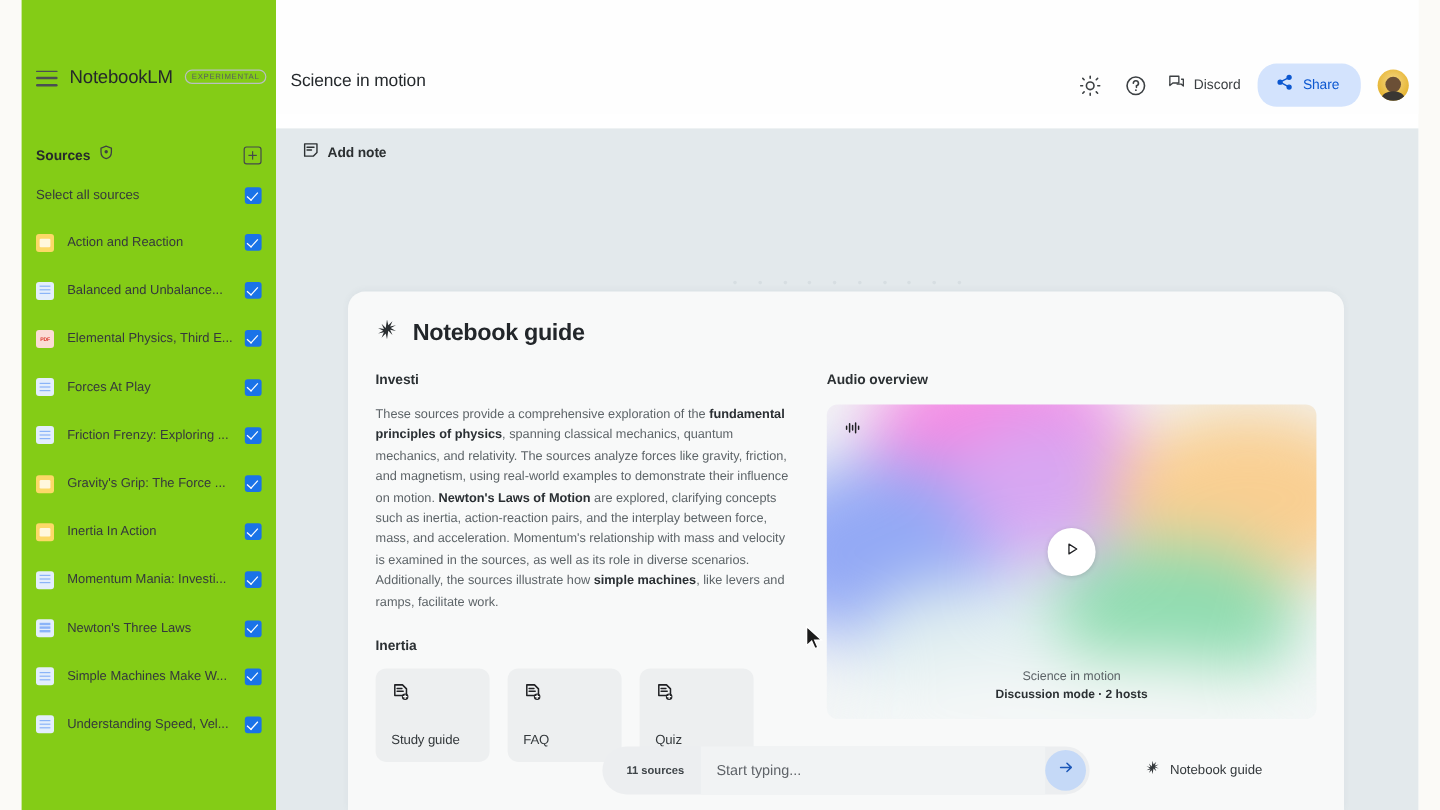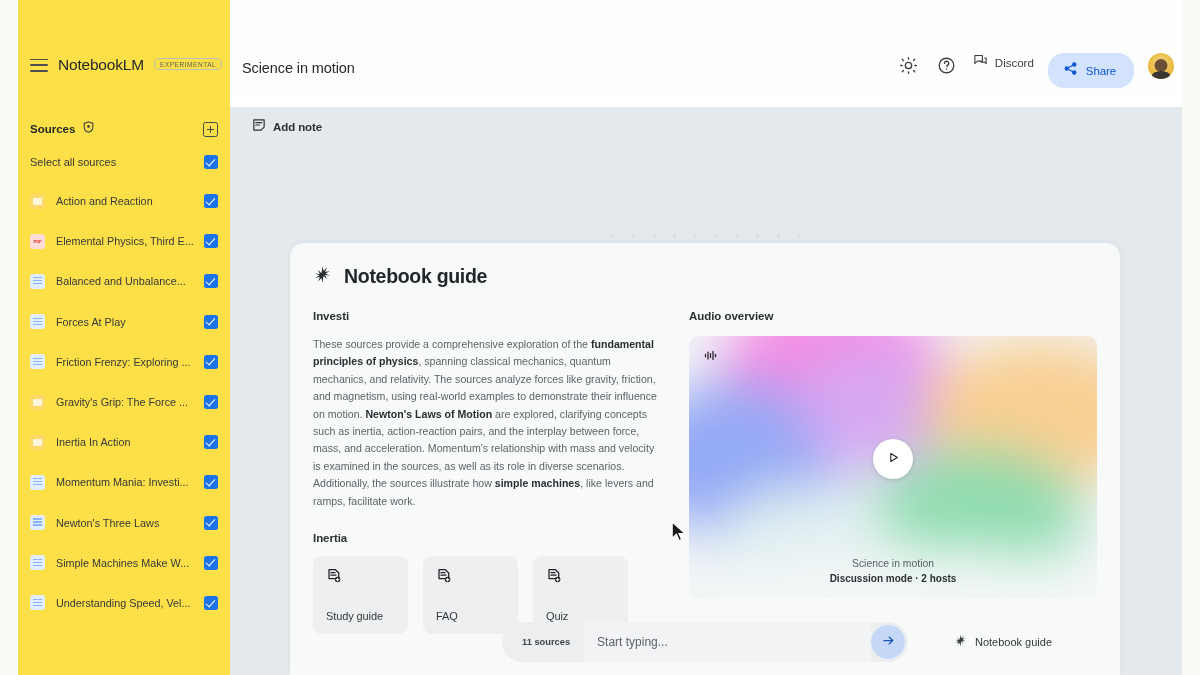--- a/index.html
+++ b/index.html
@@ -9,21 +9,21 @@
     background: #fbfaf7;
   }
   .app {
     position: absolute; inset: 0;
     background: #fbfaf7;
   }
 
   
   .sidebar {
     position: absolute; left: 18px; top: 0; width: 212px; height: 675px;
-    background: #fde047;
+    background: #84cc16;
     display: flex; flex-direction: column;
   }
   .sb-head {
     display: flex; align-items: center; gap: 10px;
     padding: 56px 12px 0 12px;
   }
   .hamburger { width: 18px; height: 13px; display: flex; flex-direction: column;
     justify-content: space-between; cursor: pointer; flex: 0 0 auto; }
   .hamburger i { display: block; height: 1.6px; background: #4a4f52; border-radius: 1px; }
   .brand { font-size: 15.5px; color: #24282b; letter-spacing: -0.2px; white-space: nowrap; }
@@ -80,21 +80,21 @@
     position: absolute; left: 230px; top: 0; right: 18px; bottom: 0;
     background: #ffffff;
   }
   .topbar {
     height: 95px; position: relative; background: #fefefe;
     display: flex; align-items: flex-start;
   }
   .nb-title { position: absolute; left: 12px; top: 60px; font-size: 14.5px;
     color: #25292c; letter-spacing: -0.1px; }
   .top-actions { position: absolute; right: 8px; top: 53px; display: flex;
-    align-items: flex-start; gap: 14px; }
+    align-items: center; gap: 14px; }
   .icon-btn { width: 24px; height: 24px; display: flex; align-items: center;
     justify-content: center; cursor: pointer; }
   .discord-btn { display: flex; align-items: center; gap: 7px; cursor: pointer; }
   .discord-btn .lbl { font-size: 11.5px; color: #3c4043; }
   .share-btn {
     display: flex; align-items: center; gap: 8px; background: #d3e3fd;
     border-radius: 16px; padding: 8px 18px 8px 15px; cursor: pointer;
   }
   .share-btn .lbl { font-size: 11.5px; color: #0b57d0; letter-spacing: -0.1px; }
   .avatar { width: 26px; height: 26px; border-radius: 50%;
@@ -232,27 +232,27 @@
       <span class="cb"></span>
     </div>
 
     <div class="src-list" id="source-list">
         <div class="src-item">
           <span class="src-icon ic-sheet"></span>
           <span class="src-name">Action and Reaction</span>
           <span class="cb"></span>
         </div>
         <div class="src-item">
+          <span class="src-icon ic-doc"></span>
+          <span class="src-name">Balanced and Unbalance...</span>
+          <span class="cb"></span>
+        </div>
+        <div class="src-item">
           <span class="src-icon ic-pdf"></span>
           <span class="src-name">Elemental Physics, Third E...</span>
-          <span class="cb"></span>
-        </div>
-        <div class="src-item">
-          <span class="src-icon ic-doc"></span>
-          <span class="src-name">Balanced and Unbalance...</span>
           <span class="cb"></span>
         </div>
         <div class="src-item">
           <span class="src-icon ic-doc"></span>
           <span class="src-name">Forces At Play</span>
           <span class="cb"></span>
         </div>
         <div class="src-item">
           <span class="src-icon ic-doc"></span>
           <span class="src-name">Friction Frenzy: Exploring ...</span>

